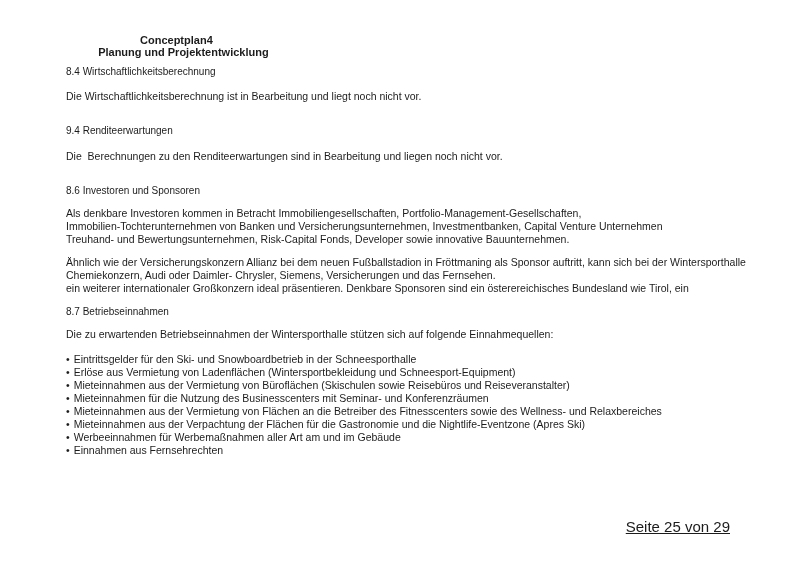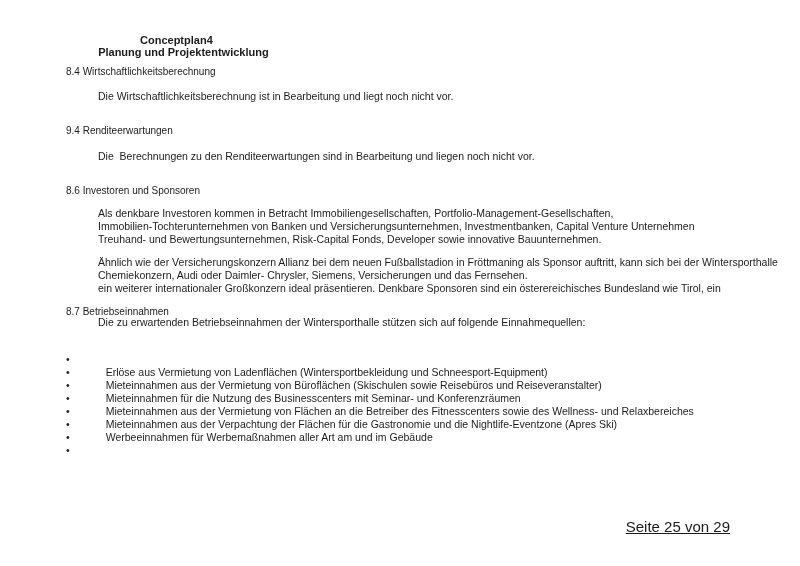--- a/index.html
+++ b/index.html
@@ -16,21 +16,21 @@
   .abs { position: absolute; left: 66px; }
   .doc-header {
     position: absolute; left: 92px; top: 22px;
     font-size: 11px; font-weight: bold; white-space: pre; text-align: center;
   }
   .doc-header .gap { display: inline-block; width: 14px; }
   .sec-heading {
     font-size: 10px; line-height: 13px; white-space: pre;
   }
   .line {
-    font-size: 10.5px; line-height: 13px; white-space: pre; margin-left: 32px;
+    font-size: 10.5px; line-height: 13px; white-space: pre;
   }
   .bullet-row { display: flex; align-items: baseline; }
   .bullet-row .marker {
     font-size: 10.5px; line-height: 13px; margin-right: 4px;
   }
   .footer {
     position: absolute; top: 521px; right: 70px;
     font-size: 15px; line-height: 11px; white-space: pre; text-decoration: underline;
   }
 </style>
@@ -58,27 +58,28 @@
   <div class="line">Immobilien-Tochterunternehmen von Banken und Versicherungsunternehmen, Investmentbanken, Capital Venture Unternehmen</div>
   <div class="line">Treuhand- und Bewertungsunternehmen, Risk-Capital Fonds, Developer sowie innovative Bauunternehmen.</div>
 </div>
 <div class="abs" style="top:256px">
   <div class="line">Ähnlich wie der Versicherungskonzern Allianz bei dem neuen Fußballstadion in Fröttmaning als Sponsor auftritt, kann sich bei der Wintersporthalle</div>
   <div class="line">Chemiekonzern, Audi oder Daimler- Chrysler, Siemens, Versicherungen und das Fernsehen.</div>
   <div class="line">ein weiterer internationaler Großkonzern ideal präsentieren. Denkbare Sponsoren sind ein österereichisches Bundesland wie Tirol, ein</div>
 </div>
 
 <div class="abs sec-heading" style="top:305px">8.7 Betriebseinnahmen</div>
-<div class="abs" style="top:316px">
+<div class="abs" style="top:328px">
   <div class="line">Die zu erwartenden Betriebseinnahmen der Wintersporthalle stützen sich auf folgende Einnahmequellen:</div>
 </div>
 
 <div class="abs" style="top:353px">
   <div class="bullet-row">
     <span class="marker">•</span>
+    <span class="line">Eintrittsgelder für den Ski- und Snowboardbetrieb in der Schneesporthalle</span>
   </div>
   <div class="bullet-row">
     <span class="marker">•</span>
     <span class="line">Erlöse aus Vermietung von Ladenflächen (Wintersportbekleidung und Schneesport-Equipment)</span>
   </div>
   <div class="bullet-row">
     <span class="marker">•</span>
     <span class="line">Mieteinnahmen aus der Vermietung von Büroflächen (Skischulen sowie Reisebüros und Reiseveranstalter)</span>
   </div>
   <div class="bullet-row">
@@ -92,16 +93,17 @@
   <div class="bullet-row">
     <span class="marker">•</span>
     <span class="line">Mieteinnahmen aus der Verpachtung der Flächen für die Gastronomie und die Nightlife-Eventzone (Apres Ski)</span>
   </div>
   <div class="bullet-row">
     <span class="marker">•</span>
     <span class="line">Werbeeinnahmen für Werbemaßnahmen aller Art am und im Gebäude</span>
   </div>
   <div class="bullet-row">
     <span class="marker">•</span>
+    <span class="line">Einnahmen aus Fernsehrechten</span>
   </div>
 </div>
 
 <div class="footer">Seite 25 von 29</div>
 
 </body></html>

